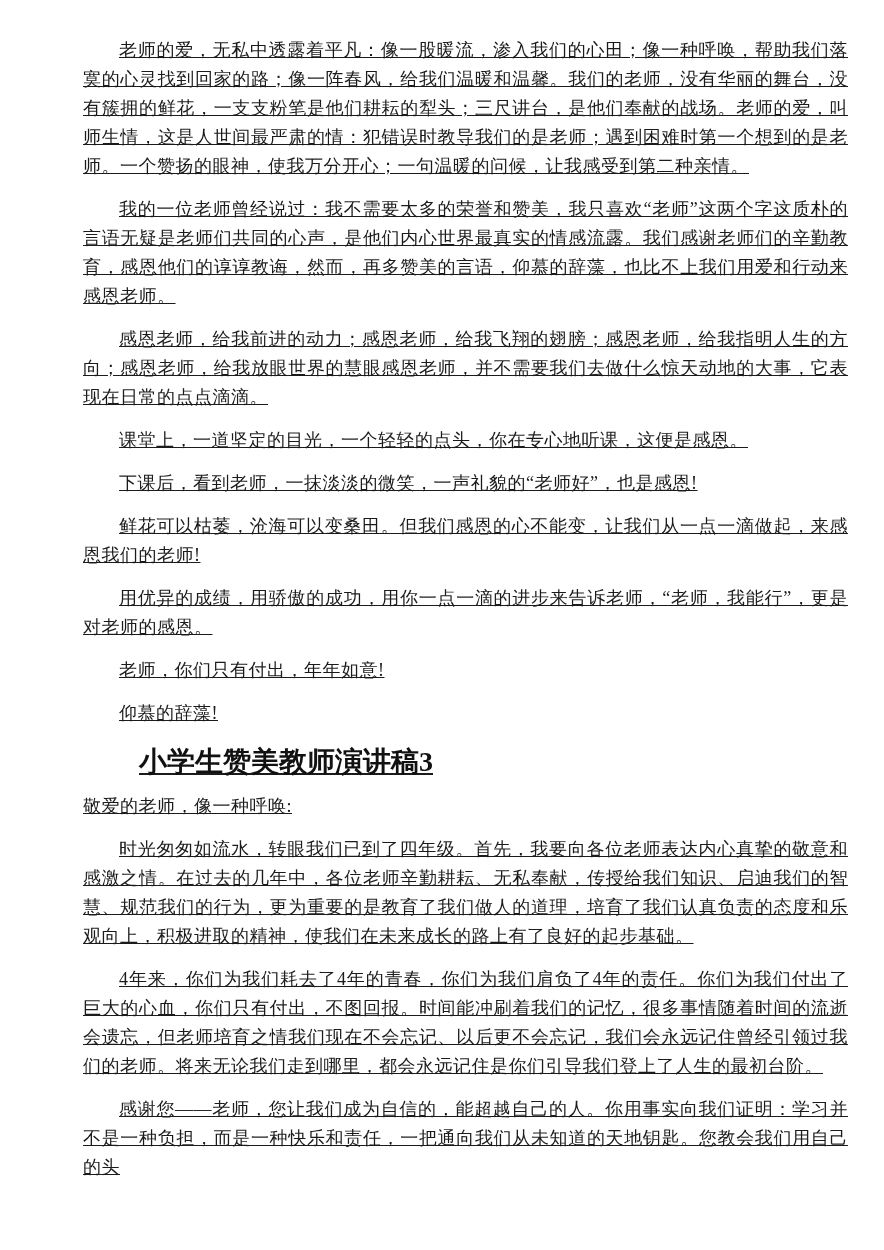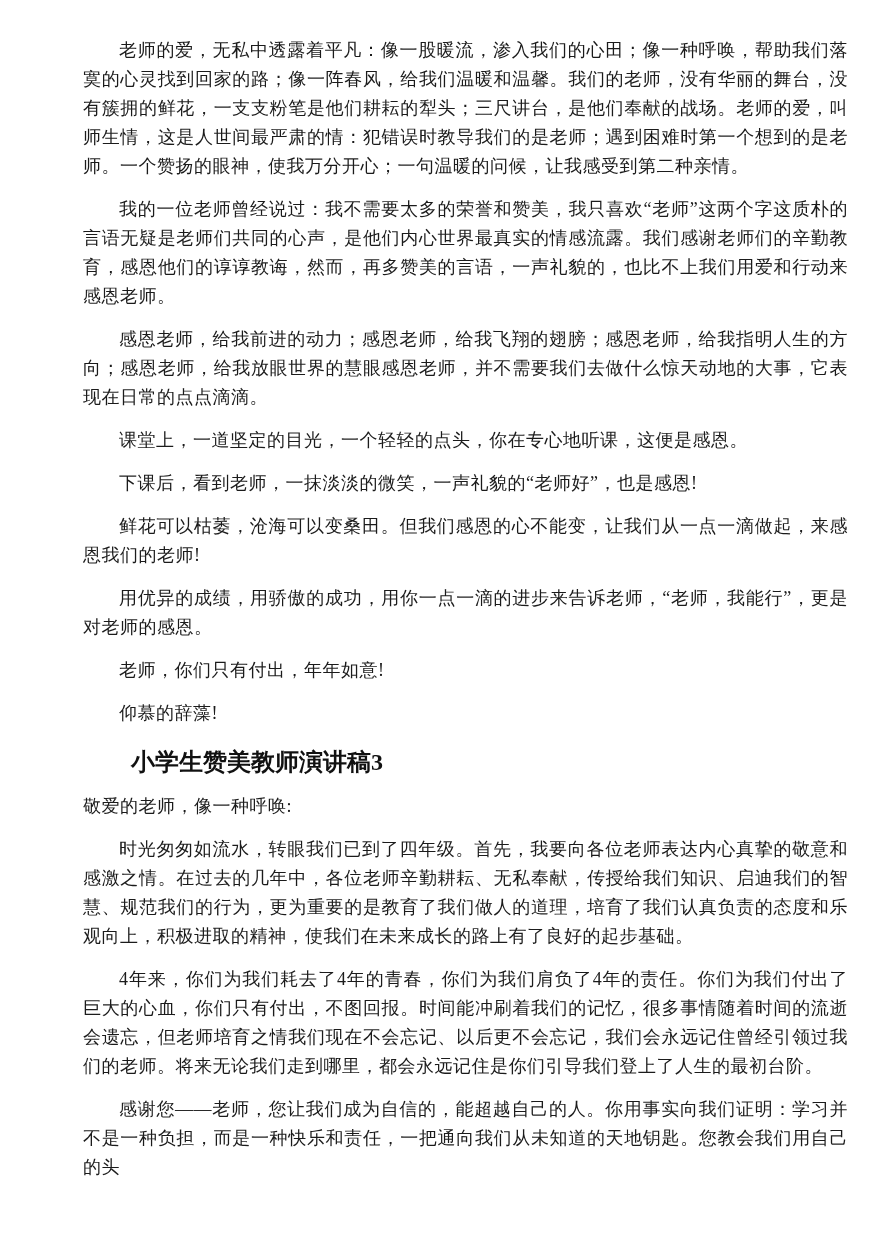--- a/index.html
+++ b/index.html
@@ -13,49 +13,50 @@
     background: #ffffff;
     font-family: "Liberation Serif", "DejaVu Serif", serif;
   }
   .doc {
     box-sizing: border-box;
     width: 884px;
     height: 1250px;
     padding: 36px 36px 0 83px;
     color: #1b1b1b;
     overflow: hidden;
+    text-decoration: underline;
   }
   .para {
     margin: 0 0 14px 0;
     font-size: 18px;
     line-height: 29px;
     text-align: justify;
     text-indent: 2em;
     letter-spacing: 0.5px;
     overflow-wrap: break-word;
   }
   .para.no-indent {
     text-indent: 0;
   }
   .heading {
     margin: 16px 0 12px 0;
-    font-size: 24px;
+    font-size: 28px;
     line-height: 36px;
     font-weight: 700;
     text-indent: 2em;
     color: #111111;
   }
 </style>
 </head>
 <body>
 
 <div class="doc">
 
   <p class="para">老师的爱，无私中透露着平凡：像一股暖流，渗入我们的心田；像一种呼唤，帮助我们落寞的心灵找到回家的路；像一阵春风，给我们温暖和温馨。我们的老师，没有华丽的舞台，没有簇拥的鲜花，一支支粉笔是他们耕耘的犁头；三尺讲台，是他们奉献的战场。老师的爱，叫师生情，这是人世间最严肃的情：犯错误时教导我们的是老师；遇到困难时第一个想到的是老师。一个赞扬的眼神，使我万分开心；一句温暖的问候，让我感受到第二种亲情。</p>
-  <p class="para">我的一位老师曾经说过：我不需要太多的荣誉和赞美，我只喜欢“老师”这两个字这质朴的言语无疑是老师们共同的心声，是他们内心世界最真实的情感流露。我们感谢老师们的辛勤教育，感恩他们的谆谆教诲，然而，再多赞美的言语，一声礼貌的，也比不上我们用爱和行动来感恩老师。</p>
+  <p class="para">我的一位老师曾经说过：我不需要太多的荣誉和赞美，我只喜欢“老师”这两个字这质朴的言语无疑是老师们共同的心声，是他们内心世界最真实的情感流露。我们感谢老师们的辛勤教育，感恩他们的谆谆教诲，然而，再多赞美的言语，仰慕的辞藻，也比不上我们用爱和行动来感恩老师。</p>
   <p class="para">感恩老师，给我前进的动力；感恩老师，给我飞翔的翅膀；感恩老师，给我指明人生的方向；感恩老师，给我放眼世界的慧眼感恩老师，并不需要我们去做什么惊天动地的大事，它表现在日常的点点滴滴。</p>
   <p class="para">课堂上，一道坚定的目光，一个轻轻的点头，你在专心地听课，这便是感恩。</p>
   <p class="para">下课后，看到老师，一抹淡淡的微笑，一声礼貌的“老师好”，也是感恩!</p>
   <p class="para">鲜花可以枯萎，沧海可以变桑田。但我们感恩的心不能变，让我们从一点一滴做起，来感恩我们的老师!</p>
   <p class="para">用优异的成绩，用骄傲的成功，用你一点一滴的进步来告诉老师，“老师，我能行”，更是对老师的感恩。</p>
   <p class="para">老师，你们只有付出，年年如意!</p>
   <p class="para">仰慕的辞藻!</p>
 
   <h2 class="heading">小学生赞美教师演讲稿3</h2>
 

